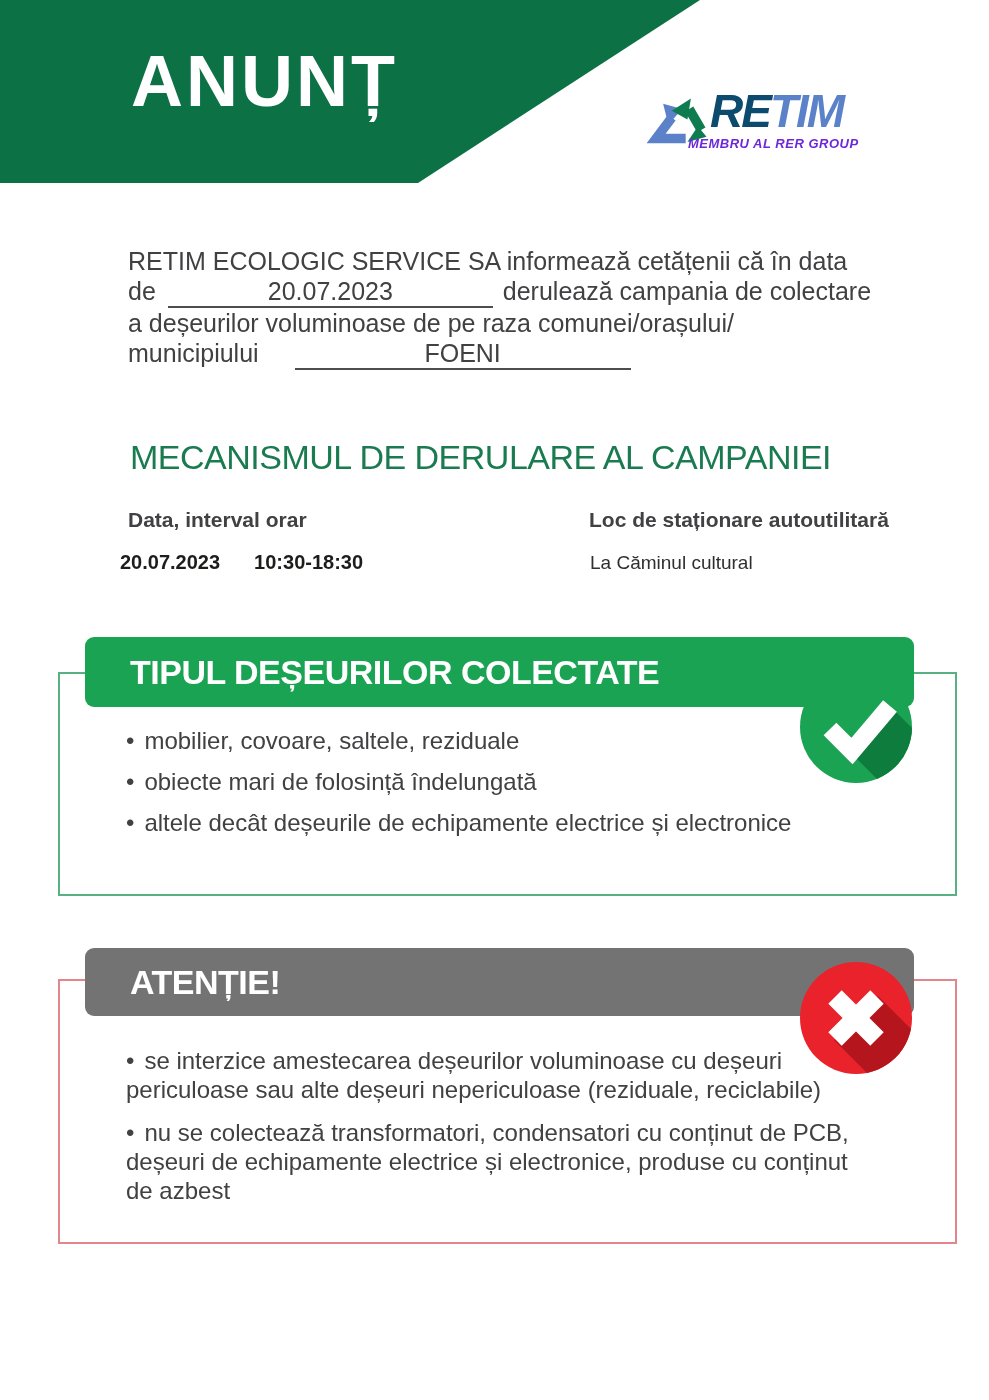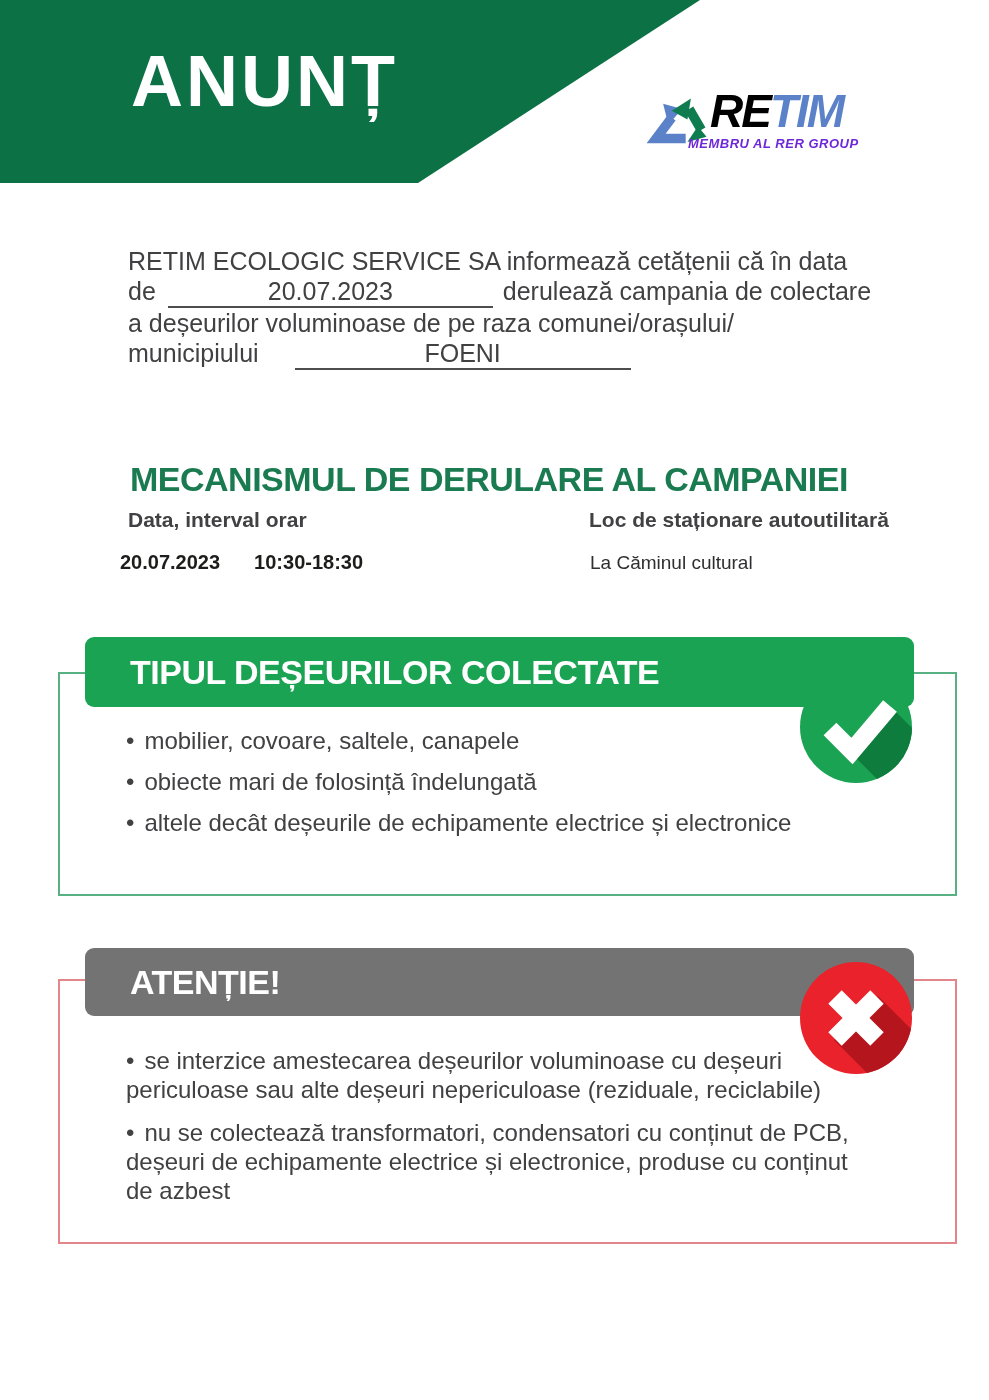--- a/index.html
+++ b/index.html
@@ -16,41 +16,41 @@
   .page-title{
     position:absolute;left:131px;top:40px;
     color:#ffffff;font-size:72px;font-weight:bold;letter-spacing:3px;
   }
   .logo-wrap{position:absolute;left:644px;top:88px;width:230px;height:70px;}
   .logo-icon{position:absolute;left:0;top:6px;}
   .logo-text{
     position:absolute;left:66px;top:-4px;
     font-size:46px;font-weight:bold;font-style:italic;letter-spacing:-2px;white-space:nowrap;
   }
-  .logo-re{color:#000000;}
+  .logo-re{color:#0c4a6e;}
   .logo-tim{color:#5b82c8;}
   .logo-sub{
     position:absolute;left:44px;top:48px;
     font-size:13px;font-weight:bold;font-style:italic;color:#6d28d9;letter-spacing:.5px;white-space:nowrap;
   }
   
   .intro{
     position:absolute;left:128px;top:246px;width:810px;
     font-size:25px;line-height:30px;color:#414042;
   }
   .intro .line{white-space:nowrap;}
   .blank{
     display:inline-block;border-bottom:2px solid #4d4d4d;text-align:center;
   }
   .blank.date{width:325px;margin-left:12px;margin-right:10px;}
   .blank.loc{width:336px;margin-left:36px;}
   
   .mech-heading{
     position:absolute;left:130px;top:438px;
-    font-size:34px;font-weight:bold;color:#1b7b50;letter-spacing:-.5px;white-space:nowrap;margin-top:22px;
+    font-size:34px;font-weight:normal;color:#1b7b50;letter-spacing:-.5px;white-space:nowrap;
   }
   .col-header{font-size:21px;font-weight:bold;color:#414042;white-space:nowrap;}
   .sched-h-left{position:absolute;left:128px;top:508px;}
   .sched-h-right{position:absolute;left:589px;top:508px;}
   .sched-v-left{
     position:absolute;left:120px;top:551px;display:flex;gap:34px;
     font-size:20px;font-weight:bold;color:#1d1d1b;white-space:nowrap;
   }
   .sched-v-right{
     position:absolute;left:590px;top:552px;
@@ -129,21 +129,21 @@
           <circle cx="56" cy="61" r="56"></circle>
         </clipPath>
       </defs>
     <circle cx="56" cy="61" r="56" fill="#1aa353"></circle>
     <g clip-path="url(#clipG)">
       <polygon points="50,86 90,40 150,100 110,146" fill="#0d7c3c"></polygon>
     </g>
     <path d="M30 63 L52 85 L90 40" fill="none" stroke="#ffffff" stroke-width="18"></path>
   </svg>
   <div class="bullets bullets-green">
-    <div class="list-item">mobilier, covoare, saltele, canapele</div>
+    <div class="list-item">mobilier, covoare, saltele, reziduale</div>
     <div class="list-item">obiecte mari de folosință îndelungată</div>
     <div class="list-item">altele decât deșeurile de echipamente electrice și electronice</div>
   </div>
 
   <div class="outline-box box-red"></div>
   <div class="banner banner-red">
     <div class="banner-label">ATENȚIE!</div>
   </div>
   <svg class="badge badge-red" viewBox="0 0 112 122">
     <defs>

